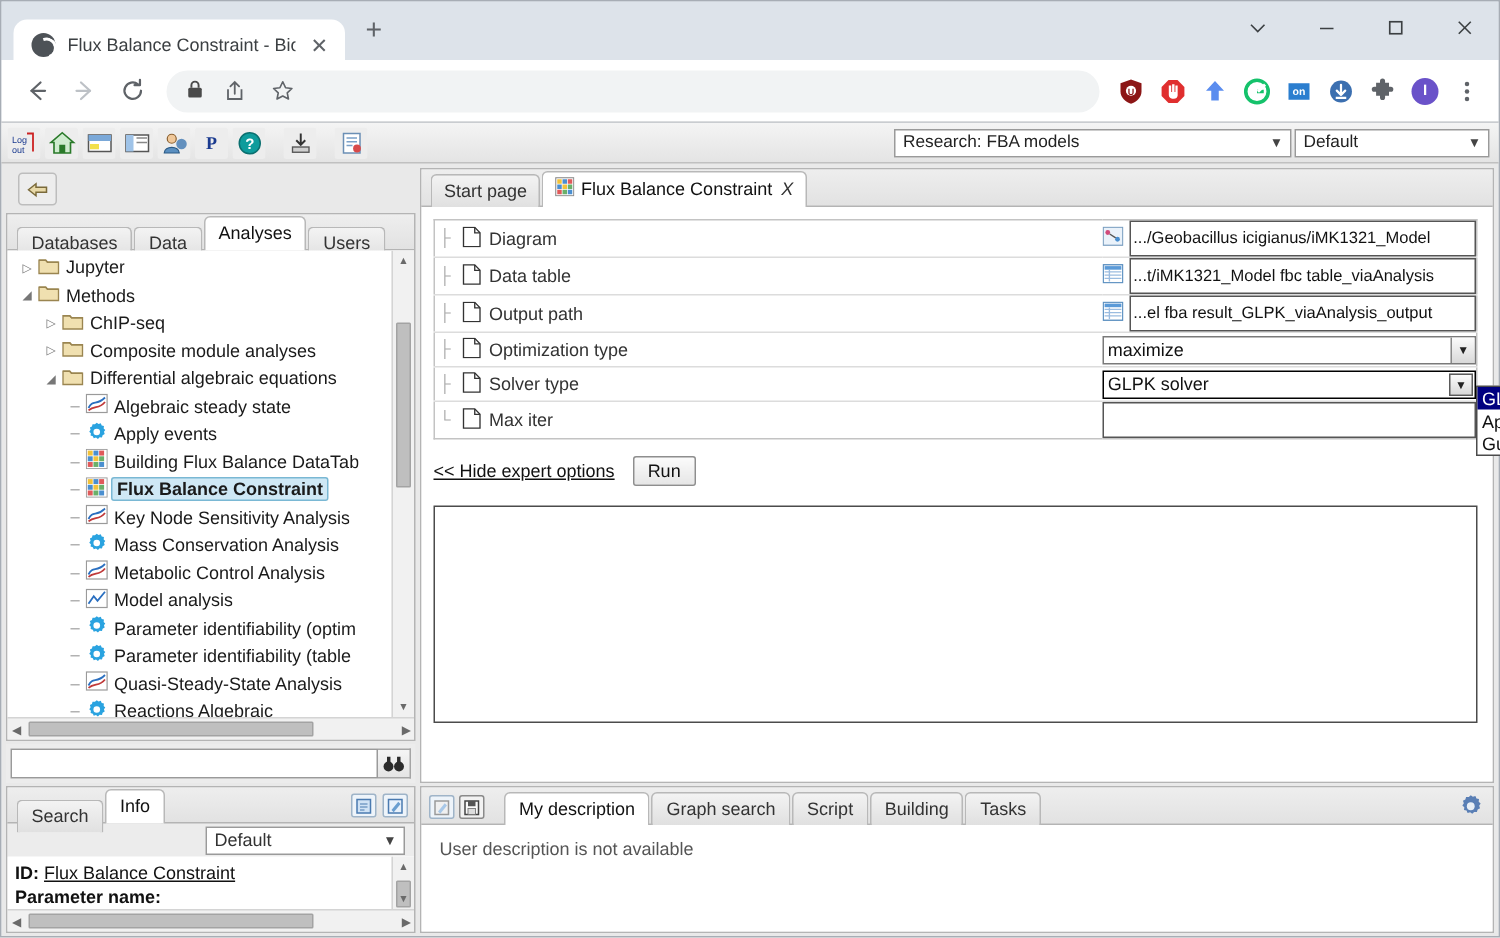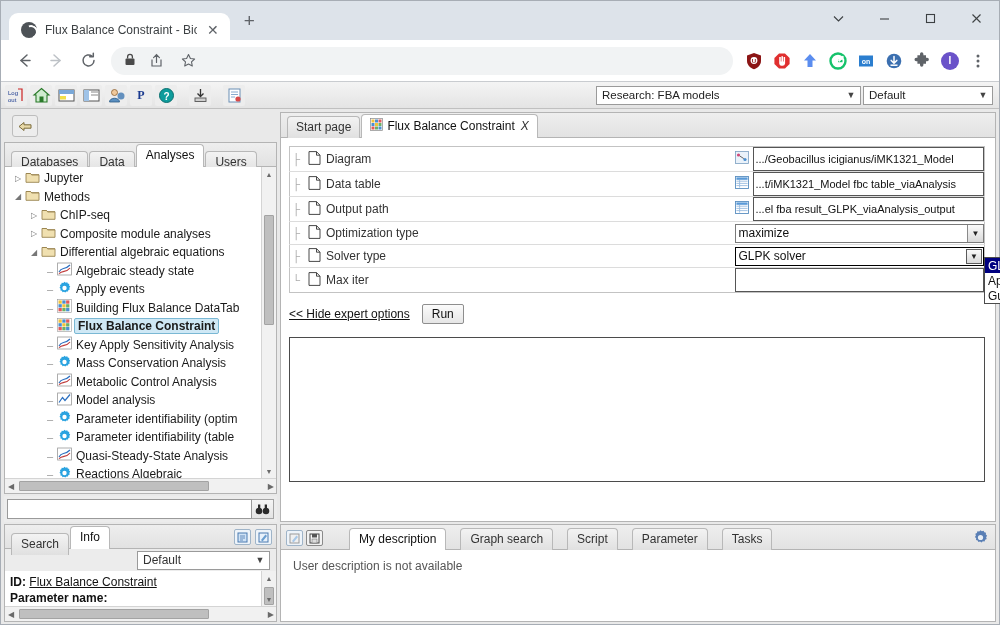--- a/index.html
+++ b/index.html
@@ -178,21 +178,21 @@
   .dd-item.sel { background: #000080; color: #fff; }
 
   .expertrow { display: flex; align-items: center; gap: 12px; margin-top: 11px; }
   .expert-link { font-size: 12px; color: #111; text-decoration: underline; cursor: pointer; }
   .runbtn { font-size: 12px; padding: 2px 9px; background: linear-gradient(#fbfbfb,#e6e6e6);
             border: 1px solid #8e8e8e; border-radius: 2px; cursor: pointer; color: #111; font-family: Liberation Sans, sans-serif;}
   .resultbox { margin-top: 13px; height: 145px; border: 1px solid #4b4b4b; background: #fff; }
 
   .bottompanel { flex: 0 0 auto; height: 98px; background: #ececec; border: 1px solid #b4b4b4;
                  display: flex; flex-direction: column; }
-  .b-tabrow { display: flex; align-items: flex-end; height: 25px; padding-left: 5px; gap: 14px; position: relative;
+  .b-tabrow { display: flex; align-items: flex-end; height: 25px; padding-left: 5px; gap: 1px; position: relative;
               background: linear-gradient(#eeeeee,#e2e2e2); border-bottom: 1px solid #b4b4b4; flex:0 0 auto;}
   .b-lefticons { display: flex; gap: 3px; align-items: center; padding-bottom: 3px; margin-right: 12px; }
   .btab { padding: 3px 9px 4px; font-size: 12px; color: #333; cursor: pointer;
           background: linear-gradient(#f3f3f3,#e0e0e0); border: 1px solid #b8b8b8; border-bottom: none;
           border-radius: 4px 4px 0 0; position: relative; top: 1px; }
   .btab.active { background: #fff; color: #111; }
   .b-gear { position: absolute; right: 6px; bottom: 3px; width: 18px; height: 18px; display: flex;
             align-items: center; justify-content: center; cursor: pointer; }
   .b-body { flex: 1 1 auto; background: #fff; padding: 9px 12px; font-size: 12px; color: #555; min-height:0;}
 </style>
@@ -525,21 +525,21 @@
                   <span class="lbl">Flux Balance Constraint</span>
                 </div>
                 <div class="tnode">
                   <span class="ind" style="width:38px"></span>
                   <span class="dash">‒</span>
                   <span><svg class="ficon" viewBox="0 0 15 14">
                       <rect x="0.6" y="1" width="13.8" height="12" fill="#fff" stroke="#9a9a9a" stroke-width="0.8"></rect>
                       <path d="M2 10 C5 4 7 9 13 3" stroke="#2a6fc0" stroke-width="1.2" fill="none"></path>
                       <path d="M2 11.6 C6 8 9 11 13 6" stroke="#c03a3a" stroke-width="1.2" fill="none"></path>
                     </svg></span>
-                  <span class="lbl">Key Apply Sensitivity Analysis</span>
+                  <span class="lbl">Key Node Sensitivity Analysis</span>
                 </div>
                 <div class="tnode">
                   <span class="ind" style="width:38px"></span>
                   <span class="dash">‒</span>
                   <span><svg class="ficon" viewBox="0 0 15 14">
                       <path d="M7.5 0.8 l1.2 0.9 1.5-0.5 0.6 1.4 1.5 0.4 -0.2 1.6 1.1 1 -0.9 1.3 0.5 1.5 -1.4 0.7 -0.4 1.5 -1.6-0.1 -1.1 1.1 -1.3-0.9 -1.5 0.5 -0.6-1.4 -1.5-0.4 0.2-1.6 -1.1-1 0.9-1.3 -0.5-1.5 1.4-0.7 0.4-1.5 1.6 0.1 Z" fill="#2aa3e0"></path>
                       <circle cx="7.5" cy="7" r="2.2" fill="#fff"></circle>
                     </svg></span>
                   <span class="lbl">Mass Conservation Analysis</span>
                 </div>
@@ -860,21 +860,21 @@
                 <svg width="11" height="11" viewBox="0 0 11 11">
                     <rect x="1" y="1" width="9" height="9" fill="#fafafa" stroke="#444" stroke-width="1"></rect>
                     <rect x="3" y="1" width="5" height="3.5" fill="#555"></rect>
                     <rect x="3" y="6" width="5" height="4" fill="#ddd" stroke="#777" stroke-width="0.6"></rect>
                   </svg>
               </div>
             </div>
             <div class="btab active">My description</div>
             <div class="btab">Graph search</div>
             <div class="btab">Script</div>
-            <div class="btab">Parameter</div>
+            <div class="btab">Building</div>
             <div class="btab">Tasks</div>
             <div class="b-gear">
               <svg width="17" height="17" viewBox="0 0 17 17">
                   <path d="M8.5 1.2 l1.4 1 1.7-0.5 0.7 1.6 1.7 0.4 -0.2 1.8 1.3 1.2 -1 1.5 0.6 1.7 -1.6 0.8 -0.5 1.7 -1.8-0.1 -1.3 1.2 -1.4-1 -1.7 0.5 -0.7-1.6 -1.7-0.4 0.2-1.8 -1.3-1.2 1-1.5 -0.6-1.7 1.6-0.8 0.5-1.7 1.8 0.1 Z" fill="#5a7fb5"></path>
                   <circle cx="8.5" cy="8.5" r="2.6" fill="#e8eef5"></circle>
                 </svg>
             </div>
           </div>
           <div class="b-body">User description is not available</div>
         </div>

